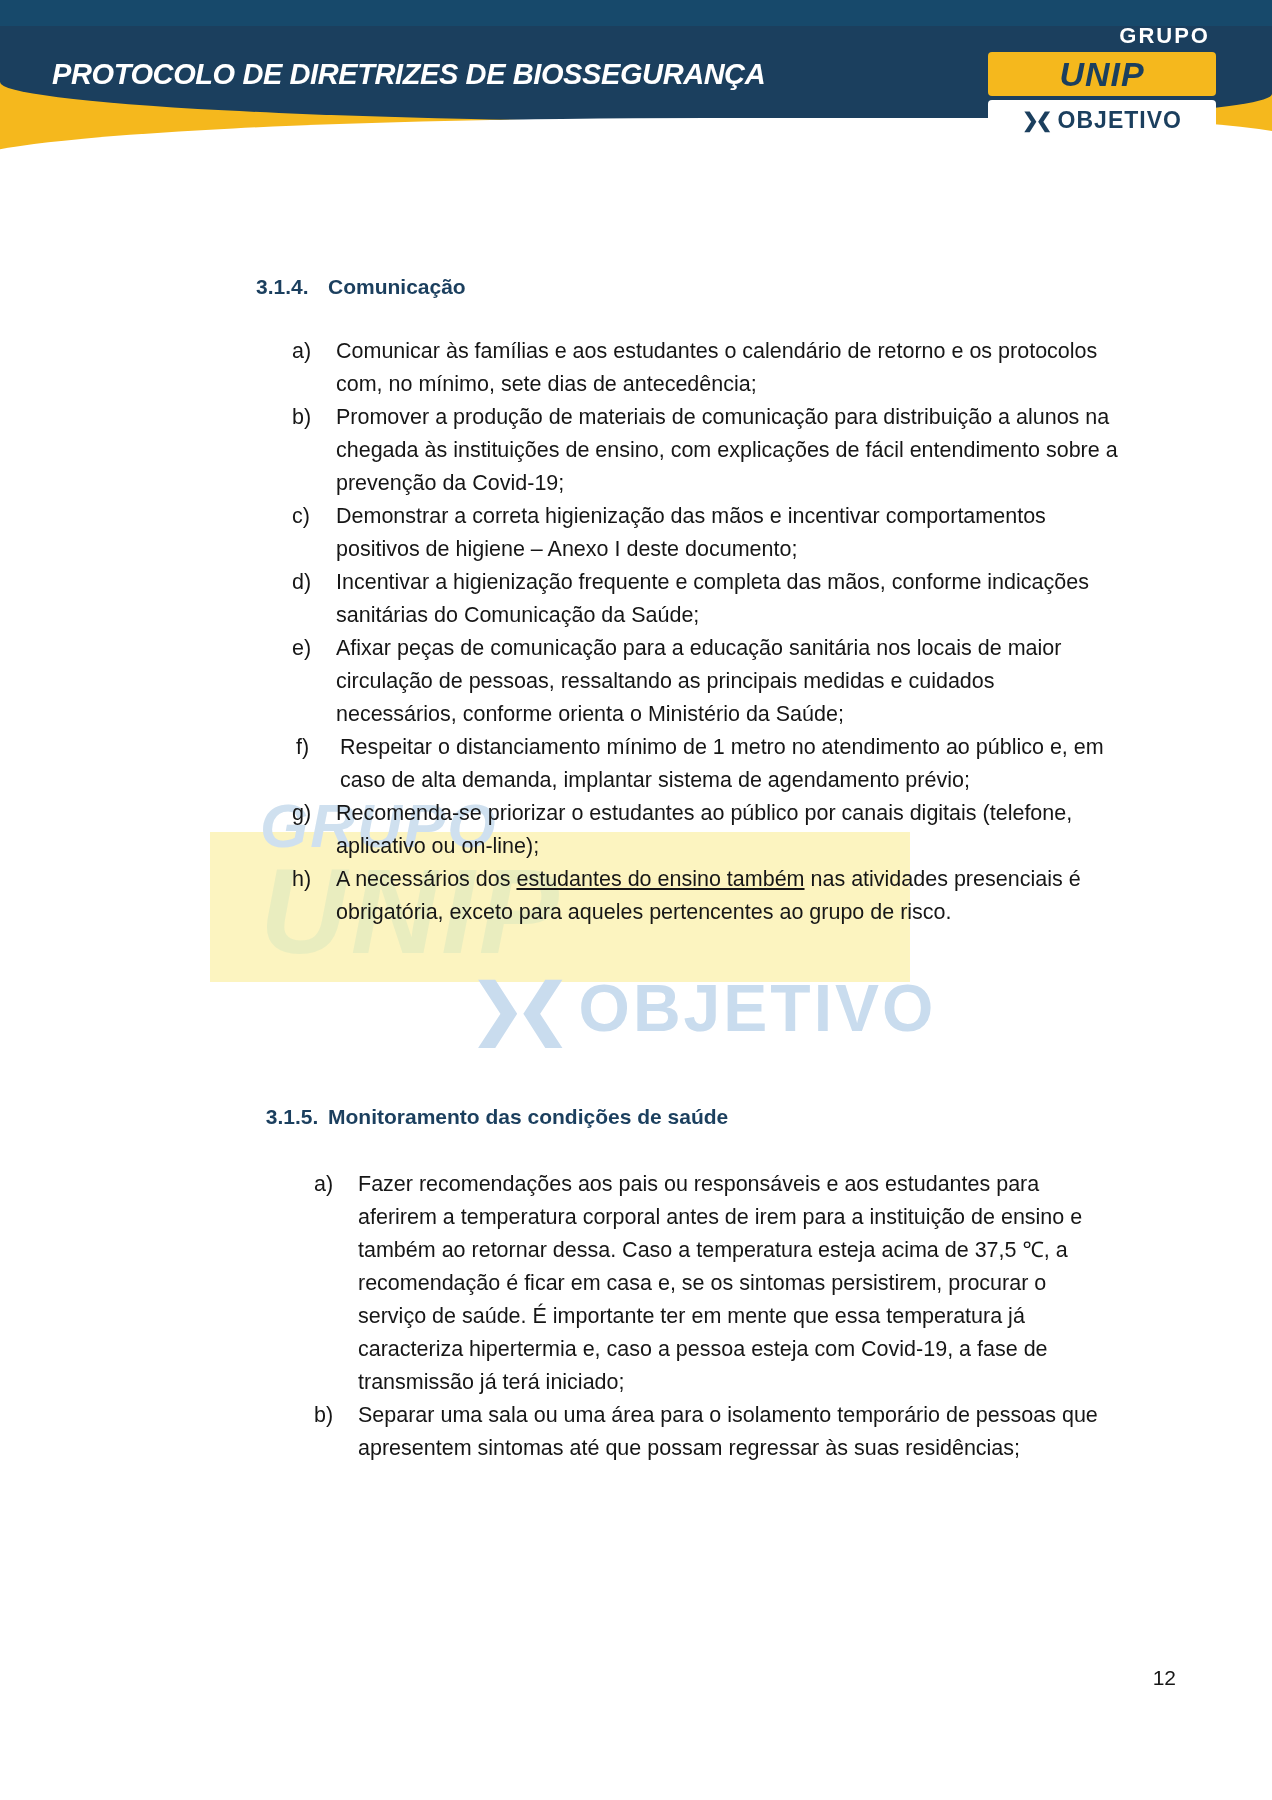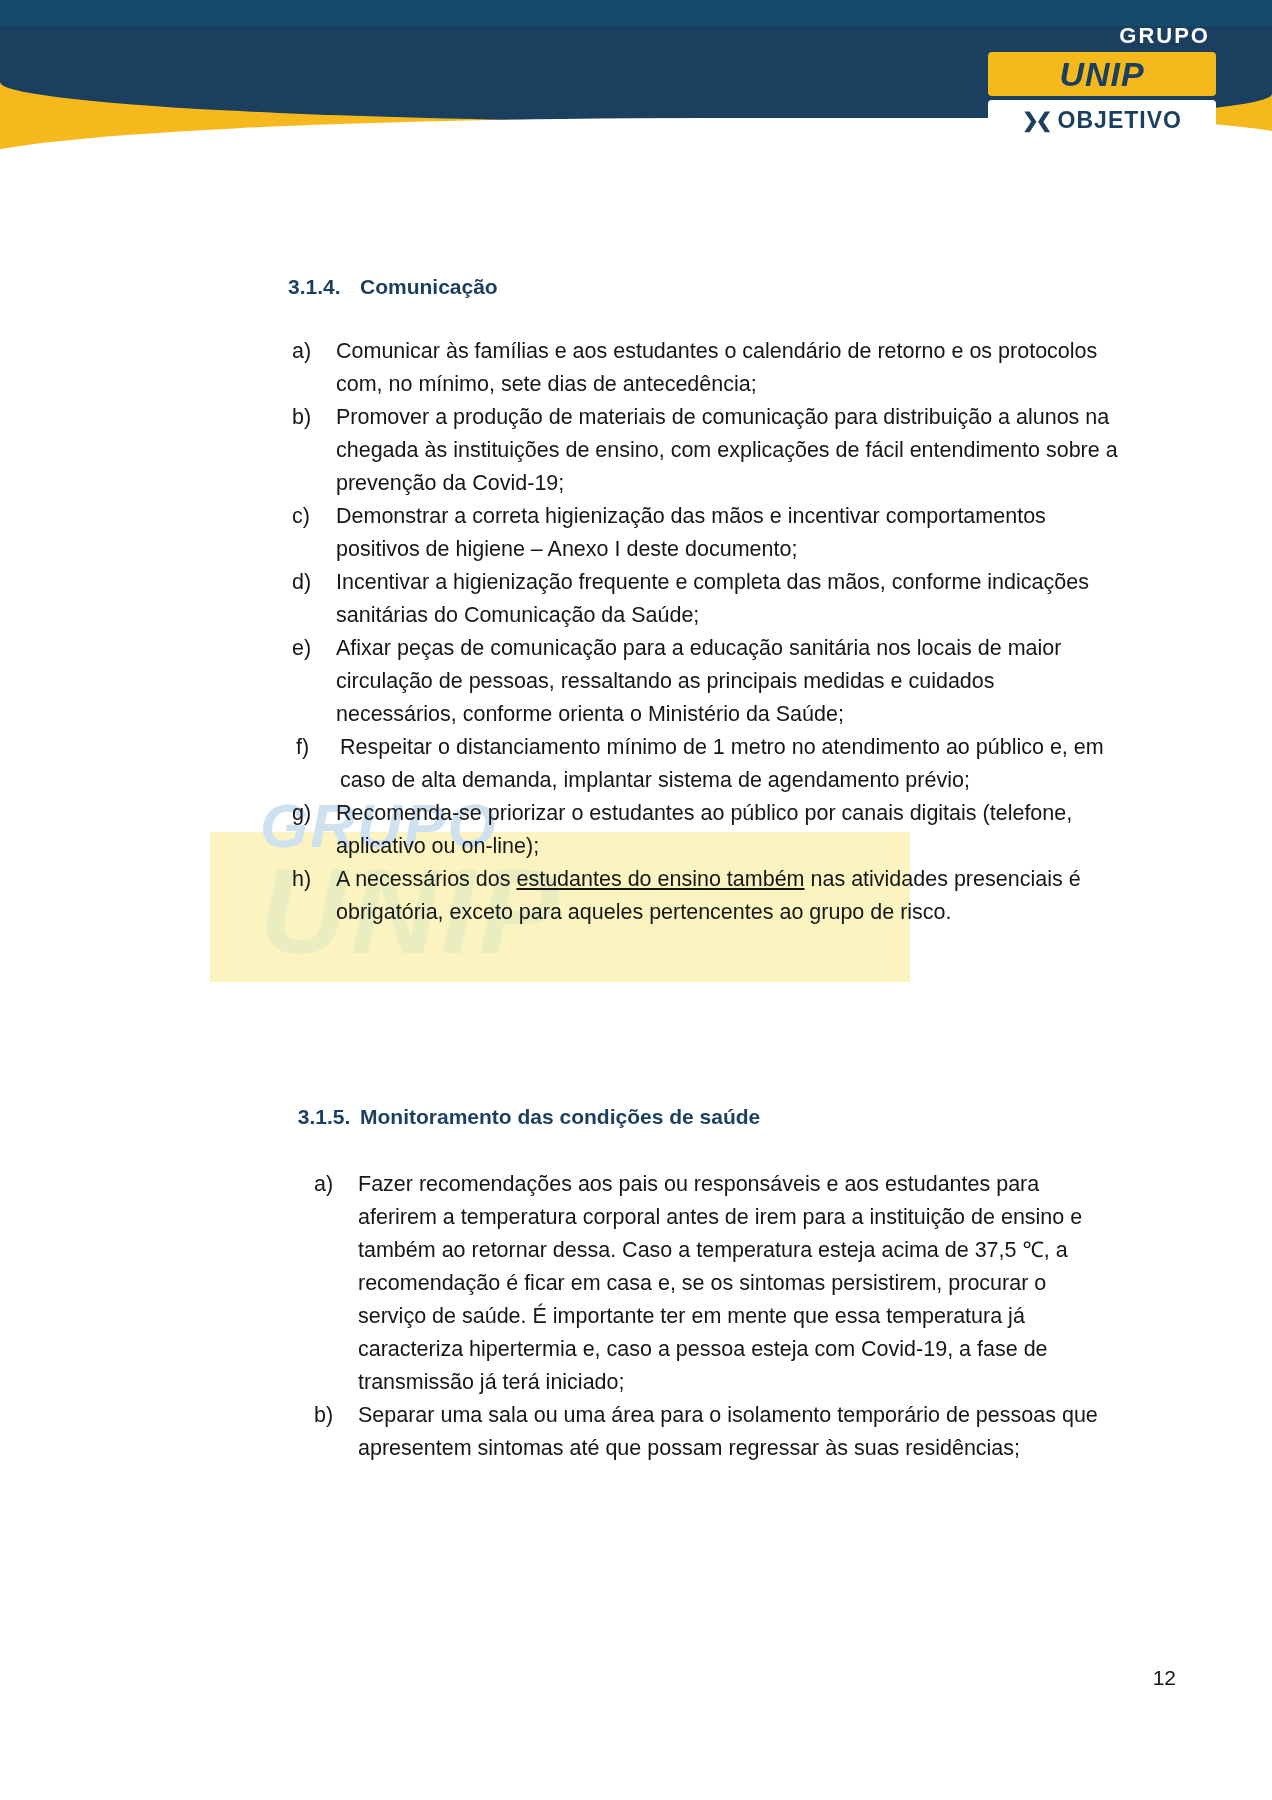--- a/index.html
+++ b/index.html
@@ -182,21 +182,20 @@
     top: 0;
     width: 1272px;
     z-index: 2;
   }
   .heading {
     position: absolute;
     font-size: 21px;
     font-weight: bold;
     color: #1b3f5e;
     white-space: nowrap;
-    margin-left: 32px;
   }
   .heading .num {
     display: inline-block;
     width: 72px;
   }
 
   .list {
     position: absolute;
     width: 820px;
   }
@@ -233,37 +232,41 @@
 </style>
 </head>
 <body>
 
 <div class="page-header">
   <div class="hdr-yellow"></div>
   <div class="hdr-navy">
     <div class="hdr-navy-band"></div>
   </div>
   <div class="hdr-curve-white"></div>
+  <div class="hdr-title">PROTOCOLO DE DIRETRIZES DE BIOSSEGURANÇA</div>
 
   <div class="logo-box">
     <div class="logo-grupo">GRUPO</div>
     <div class="logo-unip">
       <span>UNIP</span>
     </div>
     <div class="logo-objetivo">
       <span class="glyph">❯❮</span>
       <span class="word">OBJETIVO</span>
     </div>
   </div>
 </div>
 
 <div class="watermark">
   <div class="wm-unip-band"></div>
   <div class="wm-grupo">GRUPO</div>
   <div class="wm-unip">UNIP</div>
+  <div class="wm-objetivo">
+    <span class="wm-glyph">❯❮</span><span>OBJETIVO</span>
+  </div>
 </div>
 
 <div class="content">
 
   <div class="heading" style="left:256px; top:275px;">
     <span class="num">3.1.4.</span><span>Comunicação</span>
   </div>
 
   <div class="list" style="left:290px; top:335px; width:830px;">
     <div class="li">

